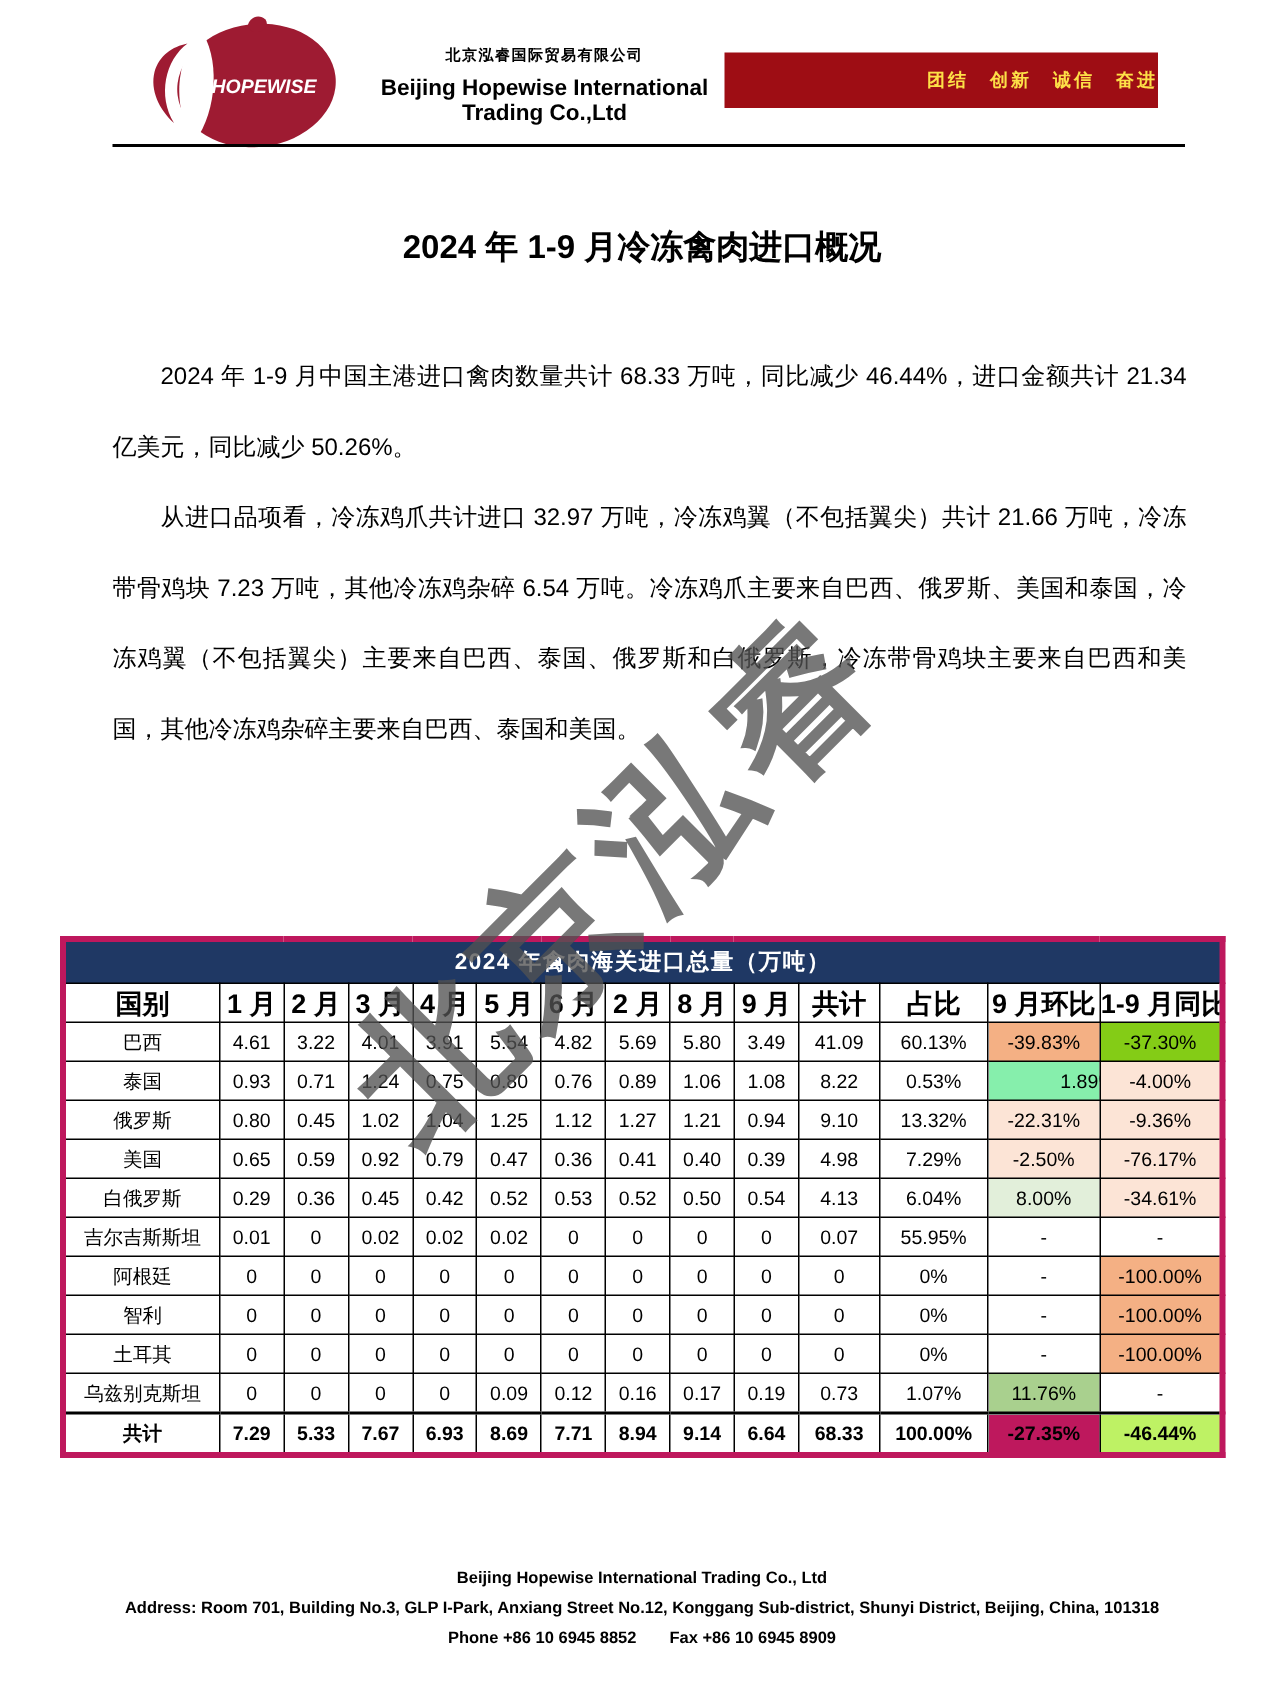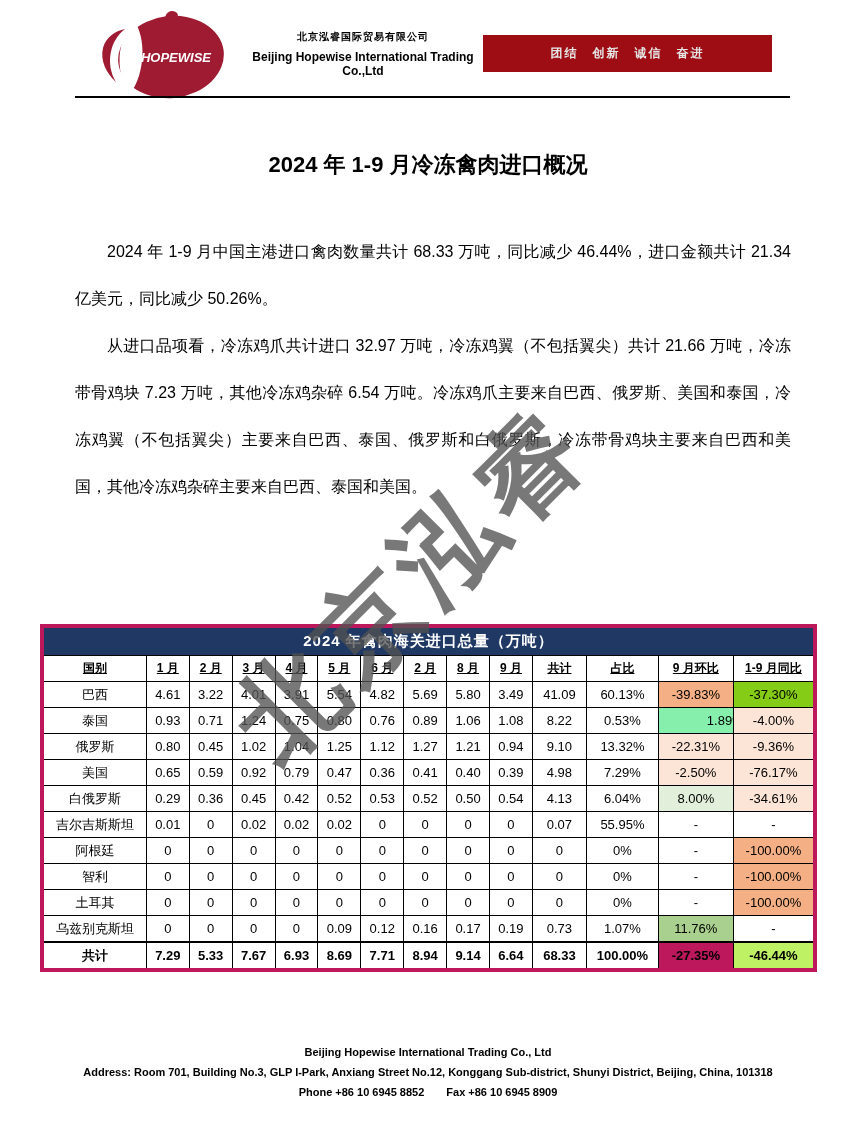--- a/index.html
+++ b/index.html
@@ -5,25 +5,25 @@
   html,body { margin:0; padding:0; background:#e8e8e8; }
   .page {
     position:relative; width:856px; height:1138px; margin:0 auto;
     background:#ffffff; overflow:hidden;
     font-family:"Liberation Sans","DejaVu Sans",sans-serif; color:#000;
   }
   
   .logo-wrap { position:absolute; left:92px; top:8px; width:134px; height:96px; }
   .company-block { position:absolute; left:238px; top:30px; width:250px; text-align:center; }
   .company-cn { font-size:10px; font-weight:bold; letter-spacing:1px; }
-  .company-en { font-size:12px; font-weight:bold; margin-top:6px; }
+  .company-en { font-size:15px; font-weight:bold; margin-top:6px; }
   .slogan-banner {
     position:absolute; left:483px; top:35px; width:289px; height:37px;
-    display:flex; align-items:center; justify-content:center;
-    color:#e5e5e5; font-size:12px; font-weight:bold; letter-spacing:2px;
+    display:flex; align-items:center; justify-content:flex-end;
+    color:#fde047; font-size:12px; font-weight:bold; letter-spacing:2px;
   }
   .header-rule { position:absolute; left:75px; top:96px; width:715px; height:2px; background:#000; }
   
   .doc-title { position:absolute; left:0; right:0; top:150px; text-align:center;
     font-size:22px; font-weight:bold; }
   .content { position:absolute; left:75px; top:228px; width:716px; }
   .content p { margin:0; text-indent:2em; line-height:47px; font-size:16px;
     text-align:justify; }
   
   .watermark {
@@ -39,21 +39,21 @@
     border:4px solid #be185d;
     margin-top:24px;
   }
   table.imports th, table.imports td {
     border:1px solid #000; text-align:center; vertical-align:middle;
     padding:0; height:25px; font-size:13px; overflow:hidden; white-space:nowrap;
   }
   table.imports th.tbl-title {
     color:#fff; font-size:15px; font-weight:bold; height:27px; letter-spacing:1px;
   }
-  table.imports th.colhead { font-size:12px; font-weight:bold; background:#fff;text-decoration:underline; }
+  table.imports th.colhead { font-size:18px; font-weight:bold; background:#fff; }
   td.c-name { font-size:13.5px; }
   tr.total-row td { font-weight:bold; border-top:2px solid #000; }
   
   .footer { position:absolute; left:0; right:0; top:1042px; text-align:center;
     font-size:11px; font-weight:bold; line-height:20px; }
 </style>
 </head>
 <body>
 
 <div class="page">

